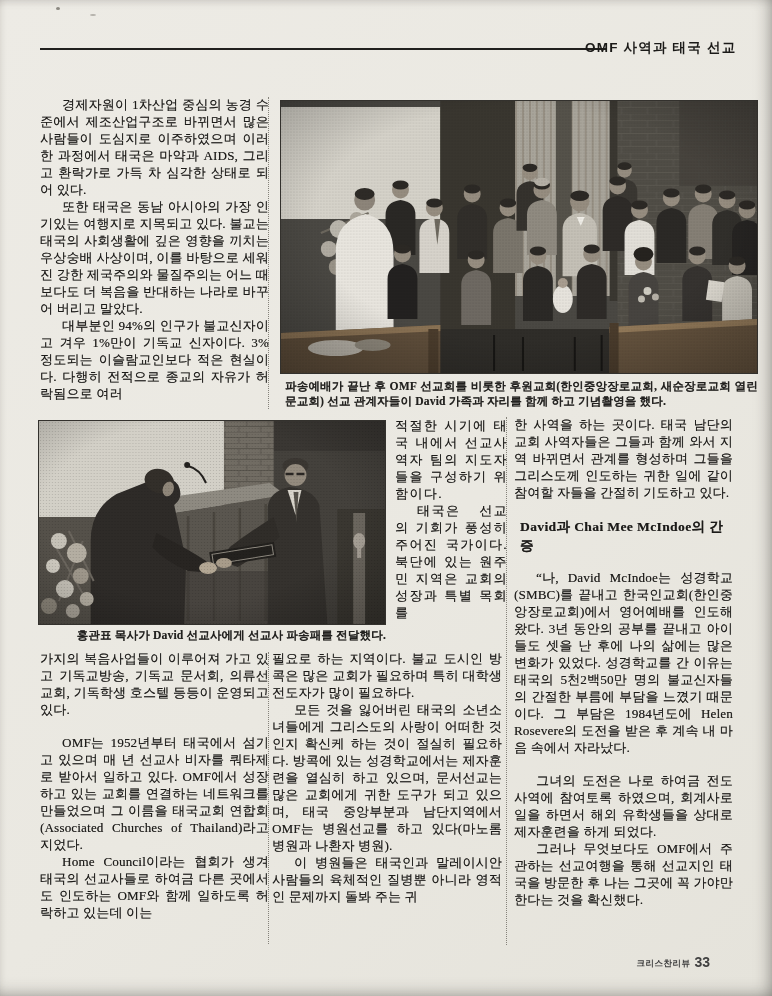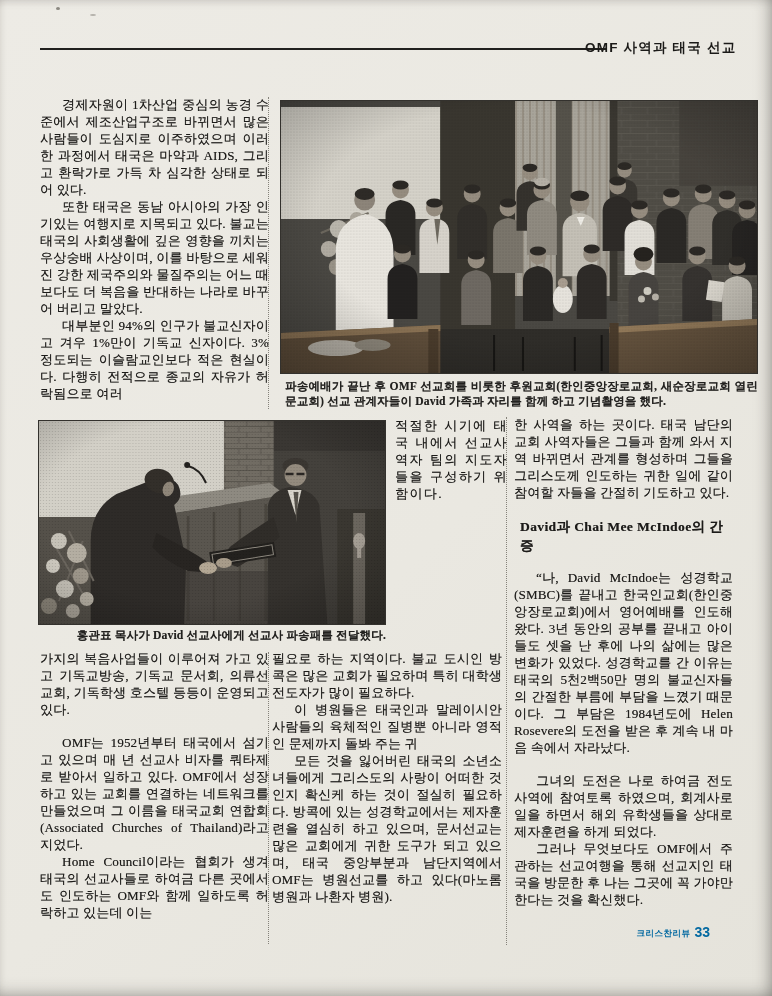--- a/index.html
+++ b/index.html
@@ -60,22 +60,22 @@
   .caption{
     position:absolute;
     font-family:Liberation Serif, serif;
     font-size:11.5px;font-weight:bold;line-height:15px;letter-spacing:.2px;color:#22211f;
     text-shadow:.2px .2px .3px rgba(25,24,22,.45);
   }
   #caption-group{left:285px;top:379px;width:473px;text-align:justify;}
   #caption-plaque{left:38px;top:628px;width:348px;text-align:right;}
 
   .footer{
-    position:absolute;left:560px;top:923px;width:150px;text-align:right;
-    font-family:"Liberation Sans","DejaVu Sans",sans-serif;color:#0369a1;white-space:nowrap;
+    position:absolute;left:560px;top:953px;width:150px;text-align:right;
+    font-family:"Liberation Sans","DejaVu Sans",sans-serif;color:#404040;white-space:nowrap;
   }
   .footer .mag{font-size:8.5px;font-weight:bold;letter-spacing:.5px;vertical-align:1.5px;}
   .footer .pg{font-size:14px;font-weight:bold;margin-left:4px;}
 </style>
 </head>
 <body>
 
 <div class="header-rule"></div>
 <div class="header-title">OMF 사역과 태국 선교</div>
 <div class="speck" style="left:56px;top:7px;width:4px;height:3px;"></div>
@@ -190,20 +190,21 @@
   <path d="M330 226 L478 218 v6 L330 232 Z" fill="#937a5a"></path>
   <rect x="330" y="222" width="9" height="50" fill="#4a3c2c"></rect>
   <rect width="478" height="272" fill="url(#gr1)"></rect>
   <rect width="478" height="272" fill="url(#vg1)"></rect>
 </svg>
 </div>
 <div class="caption" id="caption-group">파송예배가 끝난 후 OMF 선교회를 비롯한 후원교회(한인중앙장로교회, 새순장로교회 열린문교회) 선교 관계자들이 David 가족과 자리를 함께 하고 기념촬영을 했다.</div>
 
 <div class="col" id="col-narrow">
   <p>적절한 시기에 태국 내에서 선교사역자 팀의 지도자들을 구성하기 위함이다.</p>
+  <p class="ind">태국은 선교의 기회가 풍성히 주어진 국가이다. 북단에 있는 원주민 지역은 교회의 성장과 특별 목회를</p>
 </div>
 
 <div class="col" id="col-right">
   <p>한 사역을 하는 곳이다. 태국 남단의 교회 사역자들은 그들과 함께 와서 지역 바뀌면서 관계를 형성하며 그들을 그리스도께 인도하는 귀한 일에 같이 참여할 자들을 간절히 기도하고 있다.</p>
   <p class="testimony-heading">David과 Chai Mee McIndoe의 간증</p>
   <p class="ind">“나, David McIndoe는 성경학교(SMBC)를 끝내고 한국인교회(한인중앙장로교회)에서 영어예배를 인도해 왔다. 3년 동안의 공부를 끝내고 아이들도 셋을 난 후에 나의 삶에는 많은 변화가 있었다. 성경학교를 간 이유는 태국의 5천2백50만 명의 불교신자들의 간절한 부름에 부담을 느꼈기 때문이다. 그 부담은 1984년도에 Helen Rosevere의 도전을 받은 후 계속 내 마음 속에서 자라났다.</p>
   <p class="ind gap">그녀의 도전은 나로 하여금 전도사역에 참여토록 하였으며, 회계사로 일을 하면서 해외 유학생들을 상대로 제자훈련을 하게 되었다.</p>
   <p class="ind">그러나 무엇보다도 OMF에서 주관하는 선교여행을 통해 선교지인 태국을 방문한 후 나는 그곳에 꼭 가야만 한다는 것을 확신했다.</p>
 </div>
 
@@ -285,21 +286,21 @@
 <div class="caption" id="caption-plaque">홍관표 목사가 David 선교사에게 선교사 파송패를 전달했다.</div>
 
 <div class="col" id="col-left-bottom">
   <p>가지의 복음사업들이 이루어져 가고 있고 기독교방송, 기독교 문서회, 의류선교회, 기독학생 호스텔 등등이 운영되고 있다.</p>
   <p class="ind gap">OMF는 1952년부터 태국에서 섬기고 있으며 매 년 선교사 비자를 쿼타제로 받아서 일하고 있다. OMF에서 성장하고 있는 교회를 연결하는 네트워크를 만들었으며 그 이름을 태국교회 연합회(Associated Churches of Thailand)라고 지었다.</p>
   <p class="ind">Home Council이라는 협회가 생겨 태국의 선교사들로 하여금 다른 곳에서도 인도하는 OMF와 함께 일하도록 허락하고 있는데 이는</p>
 </div>
 
 <div class="col" id="col-middle-bottom">
   <p>필요로 하는 지역이다. 불교 도시인 방콕은 많은 교회가 필요하며 특히 대학생 전도자가 많이 필요하다.</p>
+  <p class="ind">모든 것을 잃어버린 태국의 소년소녀들에게 그리스도의 사랑이 어떠한 것인지 확신케 하는 것이 절실히 필요하다. 방콕에 있는 성경학교에서는 제자훈련을 열심히 하고 있으며, 문서선교는 많은 교회에게 귀한 도구가 되고 있으며, 태국 중앙부분과 남단지역에서 OMF는 병원선교를 하고 있다(마노롬 병원과 나환자 병원).</p>
   <p class="ind">이 병원들은 태국인과 말레이시안 사람들의 육체적인 질병뿐 아니라 영적인 문제까지 돌봐 주는 귀</p>
-  <p class="ind">모든 것을 잃어버린 태국의 소년소녀들에게 그리스도의 사랑이 어떠한 것인지 확신케 하는 것이 절실히 필요하다. 방콕에 있는 성경학교에서는 제자훈련을 열심히 하고 있으며, 문서선교는 많은 교회에게 귀한 도구가 되고 있으며, 태국 중앙부분과 남단지역에서 OMF는 병원선교를 하고 있다(마노롬 병원과 나환자 병원).</p>
 </div>
 
 <div class="footer">
   <span class="mag">크리스찬리뷰</span><span class="pg">33</span>
 </div>
 
 <div class="scan-shade"></div>
 
 </body></html>

